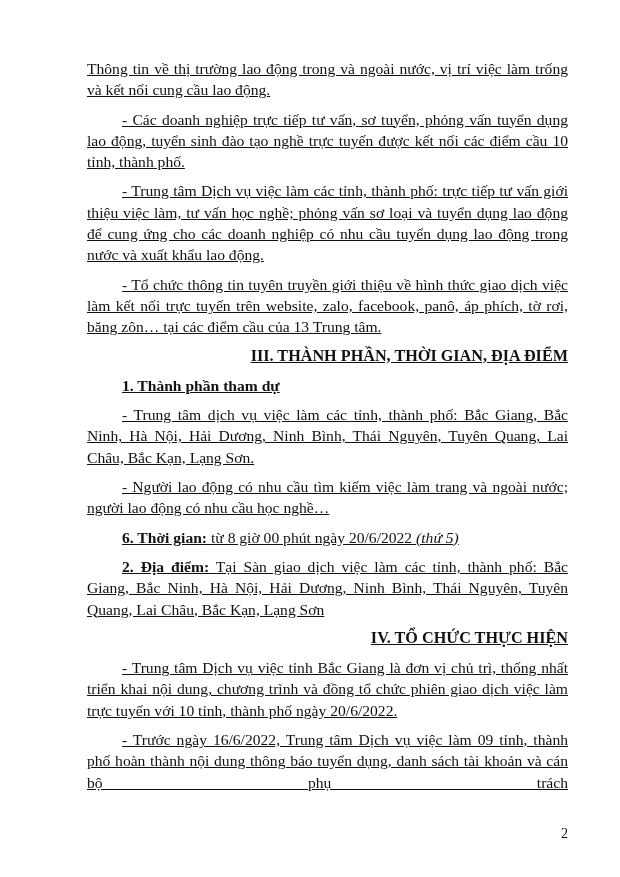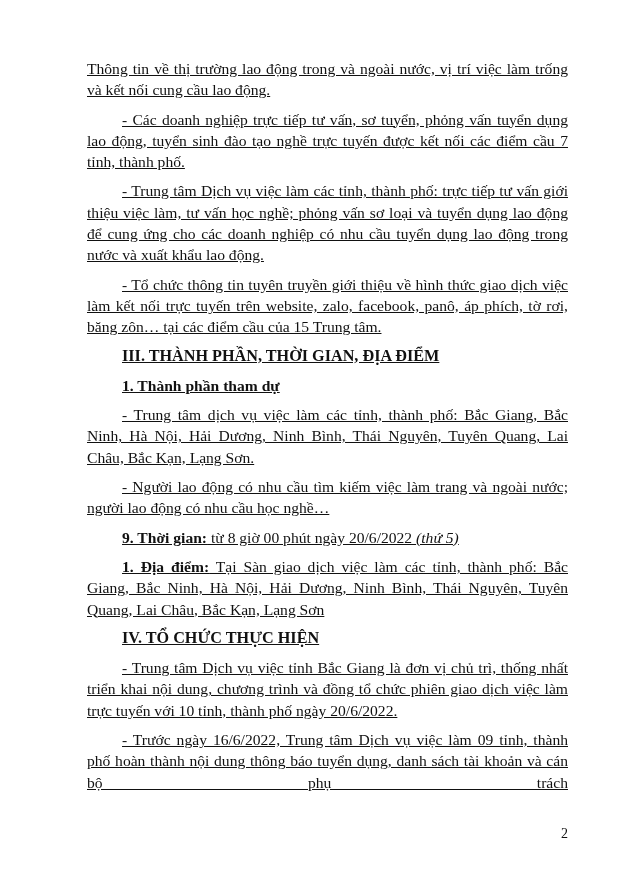--- a/index.html
+++ b/index.html
@@ -5,44 +5,44 @@
   html, body { margin: 0; padding: 0; background: #ffffff; }
   body { width: 620px; height: 877px; position: relative; overflow: hidden; }
   .page {
     position: absolute; left: 87px; top: 58px; width: 481px;
     font-family: "Liberation Serif", "DejaVu Serif", serif;
     font-size: 15.6px; line-height: 21.3px; color: #111;
   }
   p { margin: 0 0 8px 0; text-align: justify; text-decoration: underline; }
   .ind { text-indent: 35px; }
   .h { text-indent: 35px; font-weight: bold; text-align: left; }
-  .h-big { font-size: 16.2px; }
+  .h-big { font-size: 16.2px; text-align: right; }
   b { font-weight: bold; }
   i { font-style: italic; }
   .pagenum {
     position: absolute; left: 540px; top: 826px; width: 28px; text-align: right;
     font-family: "Liberation Serif", "DejaVu Serif", serif; font-size: 14px; color: #111;
   }
 </style>
 </head>
 <body>
 
 <div class="page">
   <p>Thông tin về thị trường lao động trong và ngoài nước, vị trí việc làm trống và kết nối cung cầu lao động.</p>
-  <p class="ind">- Các doanh nghiệp trực tiếp tư vấn, sơ tuyển, phỏng vấn tuyển dụng lao động, tuyển sinh đào tạo nghề trực tuyến được kết nối các điểm cầu 7 tỉnh, thành phố.</p>
+  <p class="ind">- Các doanh nghiệp trực tiếp tư vấn, sơ tuyển, phỏng vấn tuyển dụng lao động, tuyển sinh đào tạo nghề trực tuyến được kết nối các điểm cầu 10 tỉnh, thành phố.</p>
   <p class="ind">- Trung tâm Dịch vụ việc làm các tỉnh, thành phố: trực tiếp tư vấn giới thiệu việc làm, tư vấn học nghề; phỏng vấn sơ loại và tuyển dụng lao động để cung ứng cho các doanh nghiệp có nhu cầu tuyển dụng lao động trong nước và xuất khẩu lao động.</p>
-  <p class="ind">- Tổ chức thông tin tuyên truyền giới thiệu về hình thức giao dịch việc làm kết nối trực tuyến trên website, zalo, facebook, panô, áp phích, tờ rơi, băng zôn… tại các điểm cầu của 15 Trung tâm.</p>
+  <p class="ind">- Tổ chức thông tin tuyên truyền giới thiệu về hình thức giao dịch việc làm kết nối trực tuyến trên website, zalo, facebook, panô, áp phích, tờ rơi, băng zôn… tại các điểm cầu của 13 Trung tâm.</p>
 
   <p class="h h-big">III. THÀNH PHẦN, THỜI GIAN, ĐỊA ĐIỂM</p>
   <p class="h">1. Thành phần tham dự</p>
   <p class="ind">- Trung tâm dịch vụ việc làm các tỉnh, thành phố: Bắc Giang, Bắc Ninh, Hà Nội, Hải Dương, Ninh Bình, Thái Nguyên, Tuyên Quang, Lai Châu, Bắc Kạn, Lạng Sơn.</p>
   <p class="ind">- Người lao động có nhu cầu tìm kiếm việc làm trang và ngoài nước; người lao động có nhu cầu học nghề…</p>
 
-  <p class="ind"><b>9. Thời gian:</b><span> từ 8 giờ 00 phút ngày 20/6/2022 </span><i>(thứ 5)</i></p>
+  <p class="ind"><b>6. Thời gian:</b><span> từ 8 giờ 00 phút ngày 20/6/2022 </span><i>(thứ 5)</i></p>
 
-  <p class="ind"><b>1. Địa điểm:</b><span> Tại Sàn giao dịch việc làm các tỉnh, thành phố: Bắc Giang, Bắc Ninh, Hà Nội, Hải Dương, Ninh Bình, Thái Nguyên, Tuyên Quang, Lai Châu, Bắc Kạn, Lạng Sơn</span></p>
+  <p class="ind"><b>2. Địa điểm:</b><span> Tại Sàn giao dịch việc làm các tỉnh, thành phố: Bắc Giang, Bắc Ninh, Hà Nội, Hải Dương, Ninh Bình, Thái Nguyên, Tuyên Quang, Lai Châu, Bắc Kạn, Lạng Sơn</span></p>
 
   <p class="h h-big">IV. TỔ CHỨC THỰC HIỆN</p>
   <p class="ind">- Trung tâm Dịch vụ việc tỉnh Bắc Giang là đơn vị chủ trì, thống nhất triển khai nội dung, chương trình và đồng tổ chức phiên giao dịch việc làm trực tuyến với 10 tỉnh, thành phố ngày 20/6/2022.</p>
   <p class="ind" style="text-align: justify; text-align-last: justify;"><span>- Trước ngày 16/6/2022, Trung tâm Dịch vụ việc làm 09 tỉnh, thành phố hoàn thành nội dung thông báo tuyển dụng, danh sách tài khoản và cán bộ phụ trách </span></p>
 </div>
 
 <div class="pagenum">2</div>
 
 </body></html>

